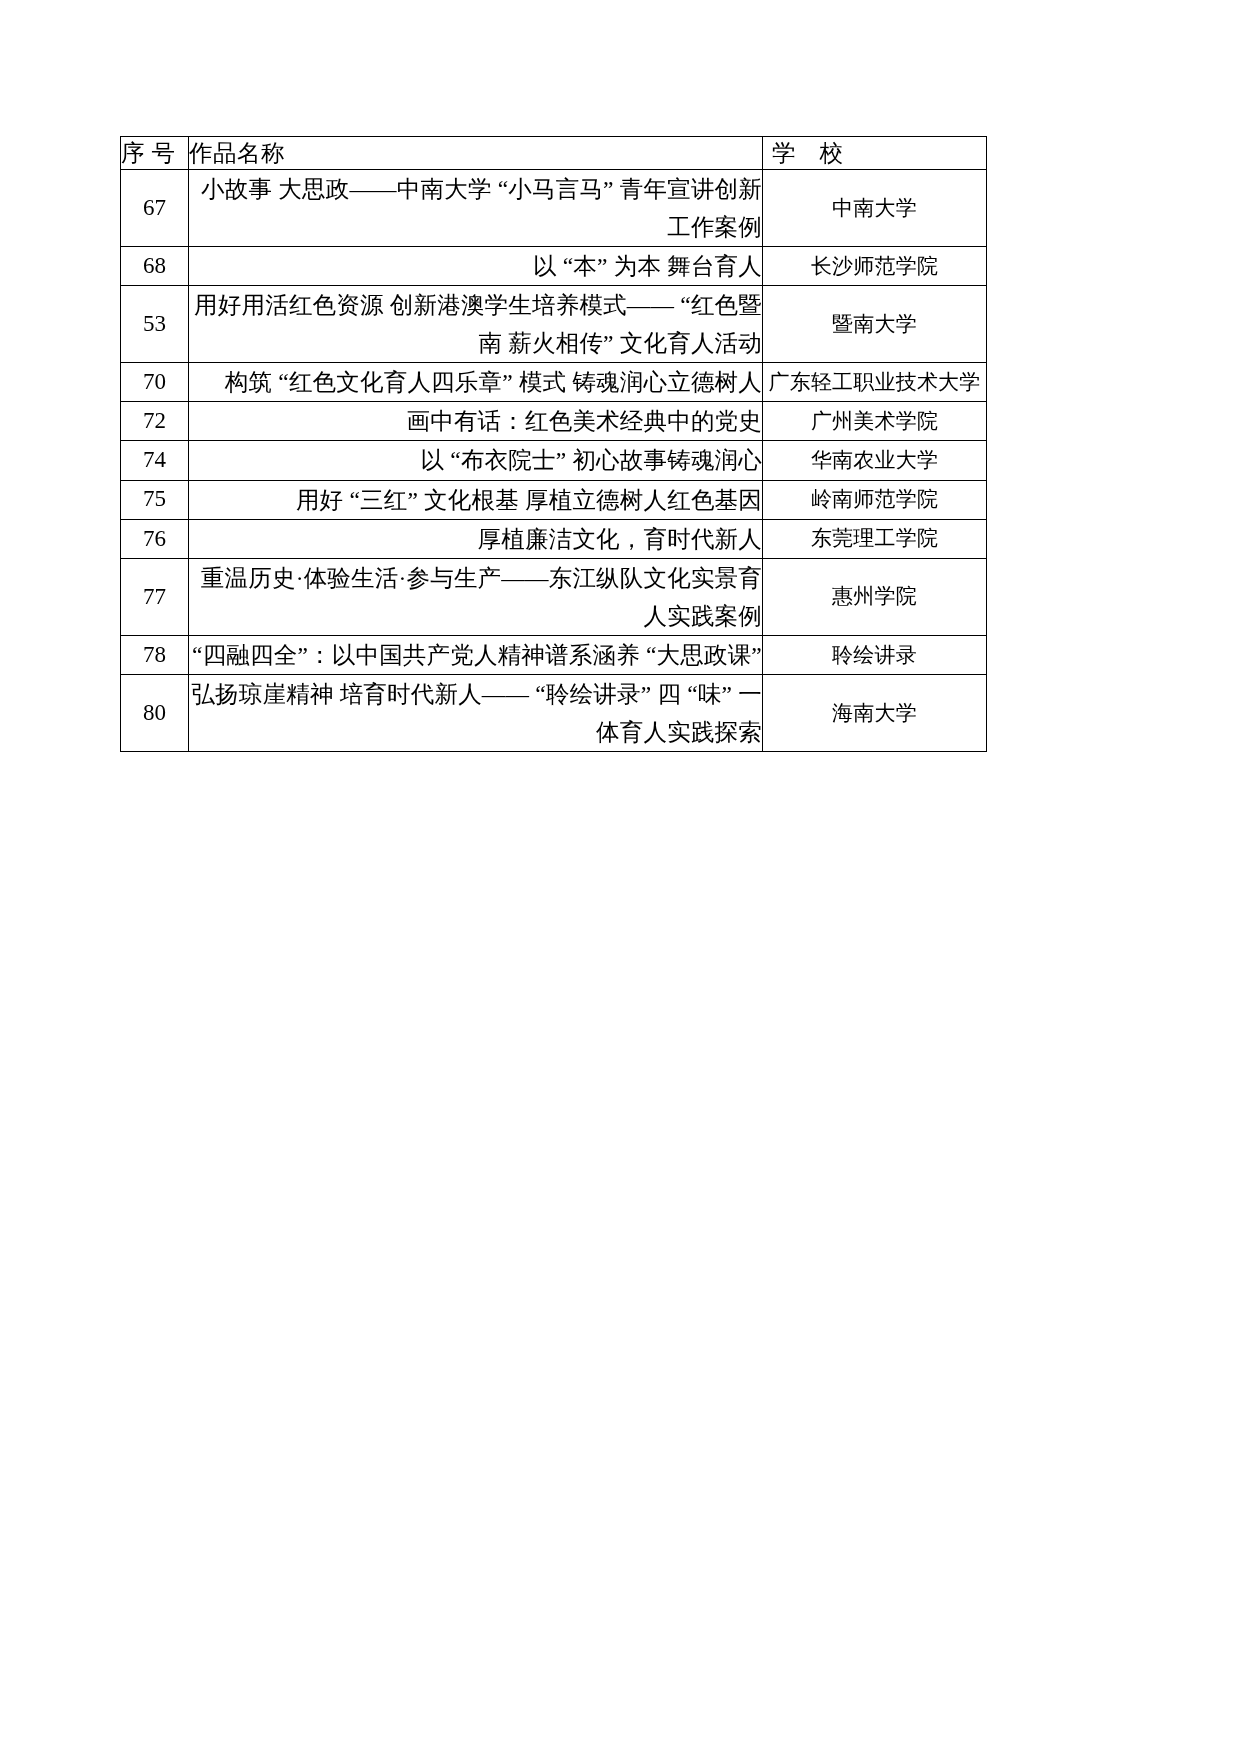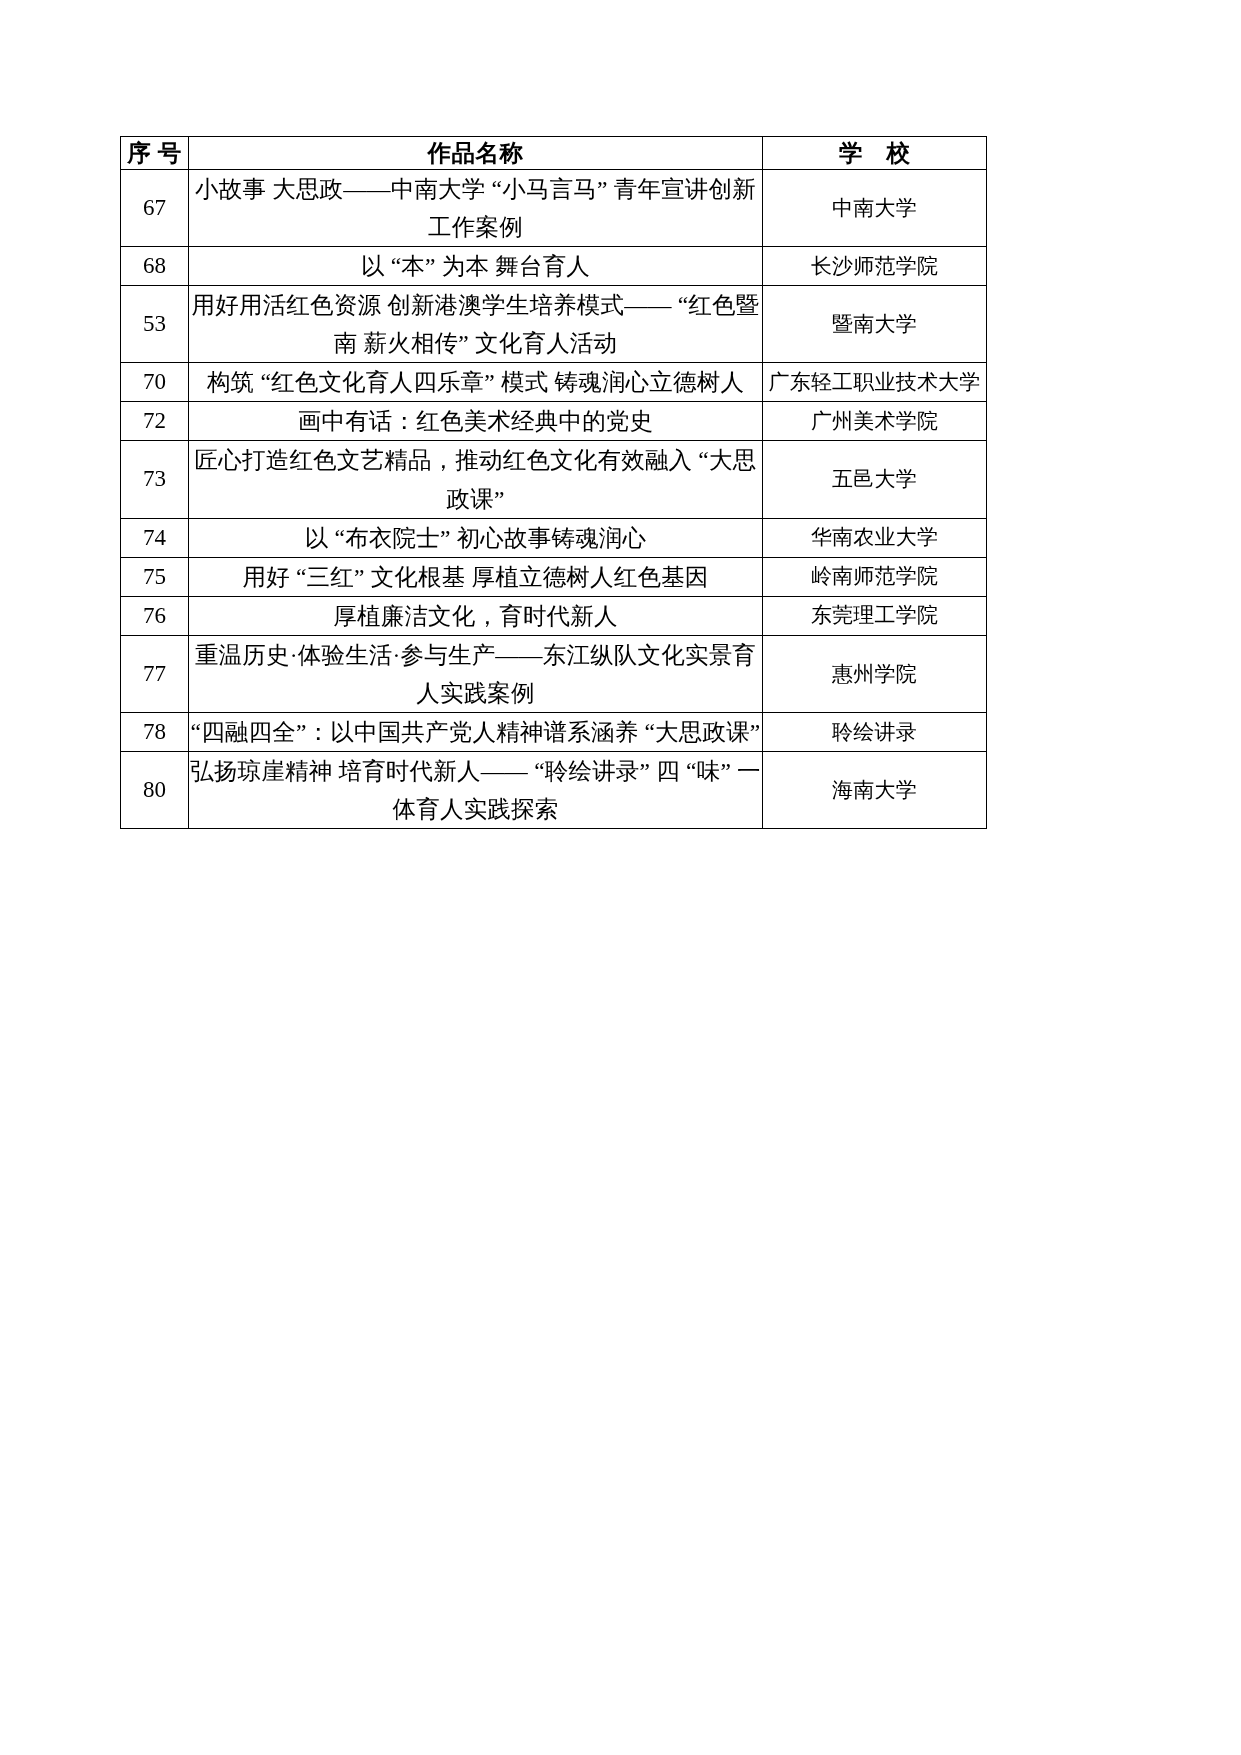--- a/index.html
+++ b/index.html
@@ -43,39 +43,39 @@
     padding: 0;
   }
   .cell-idx {
     text-align: center;
     font-size: 23px;
     font-family: "Liberation Serif", "DejaVu Serif", serif;
     line-height: 1.4;
     padding: 10px 4px;
   }
   .cell-title {
-    text-align: center;
+    text-align: right;
     font-size: 23.5px;
     line-height: 1.62;
     padding: 11px 10px 11px 14px;
     letter-spacing: 0.2px;
     margin-top: 42px;
   }
   .cell-school {
     text-align: center;
     font-size: 21px;
     line-height: 1.55;
     padding: 10px 4px;
     letter-spacing: 0.2px;
   }
   .hdr {
-    text-align: center;
+    text-align: left;
     font-size: 23.5px;
     padding: 14px 4px 13px 4px;
-    font-weight: bold;
+    font-weight: normal;
     letter-spacing: 0.5px;
   }
   .hdr.spaced {
     letter-spacing: 9px;
     text-indent: 9px;
     margin-left: 46px;
   }
 </style>
 </head>
 <body>
@@ -115,25 +115,20 @@
           <td class="cell-idx">70</td>
           <td class="cell-title">构筑 “红色文化育人四乐章” 模式  铸魂润心立德树人</td>
           <td class="cell-school">广东轻工职业技术大学</td>
         </tr>
         <tr>
           <td class="cell-idx">72</td>
           <td class="cell-title">画中有话：红色美术经典中的党史</td>
           <td class="cell-school">广州美术学院</td>
         </tr>
         <tr>
-          <td class="cell-idx">73</td>
-          <td class="cell-title">匠心打造红色文艺精品，推动红色文化有效融入 “大思政课”</td>
-          <td class="cell-school">五邑大学</td>
-        </tr>
-        <tr>
           <td class="cell-idx">74</td>
           <td class="cell-title">以 “布衣院士” 初心故事铸魂润心</td>
           <td class="cell-school">华南农业大学</td>
         </tr>
         <tr>
           <td class="cell-idx">75</td>
           <td class="cell-title">用好 “三红” 文化根基  厚植立德树人红色基因</td>
           <td class="cell-school">岭南师范学院</td>
         </tr>
         <tr>

